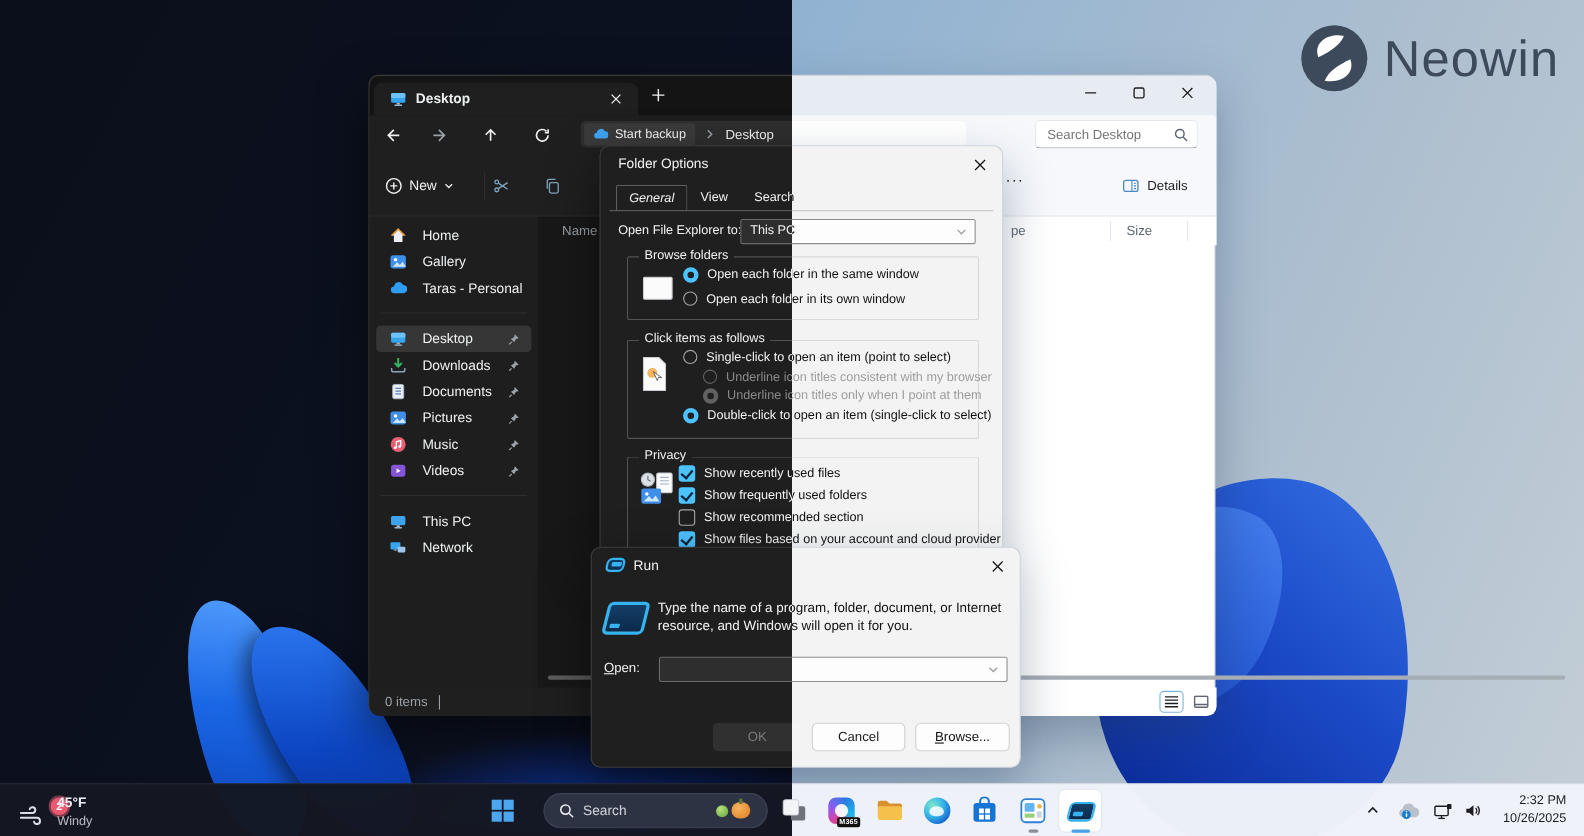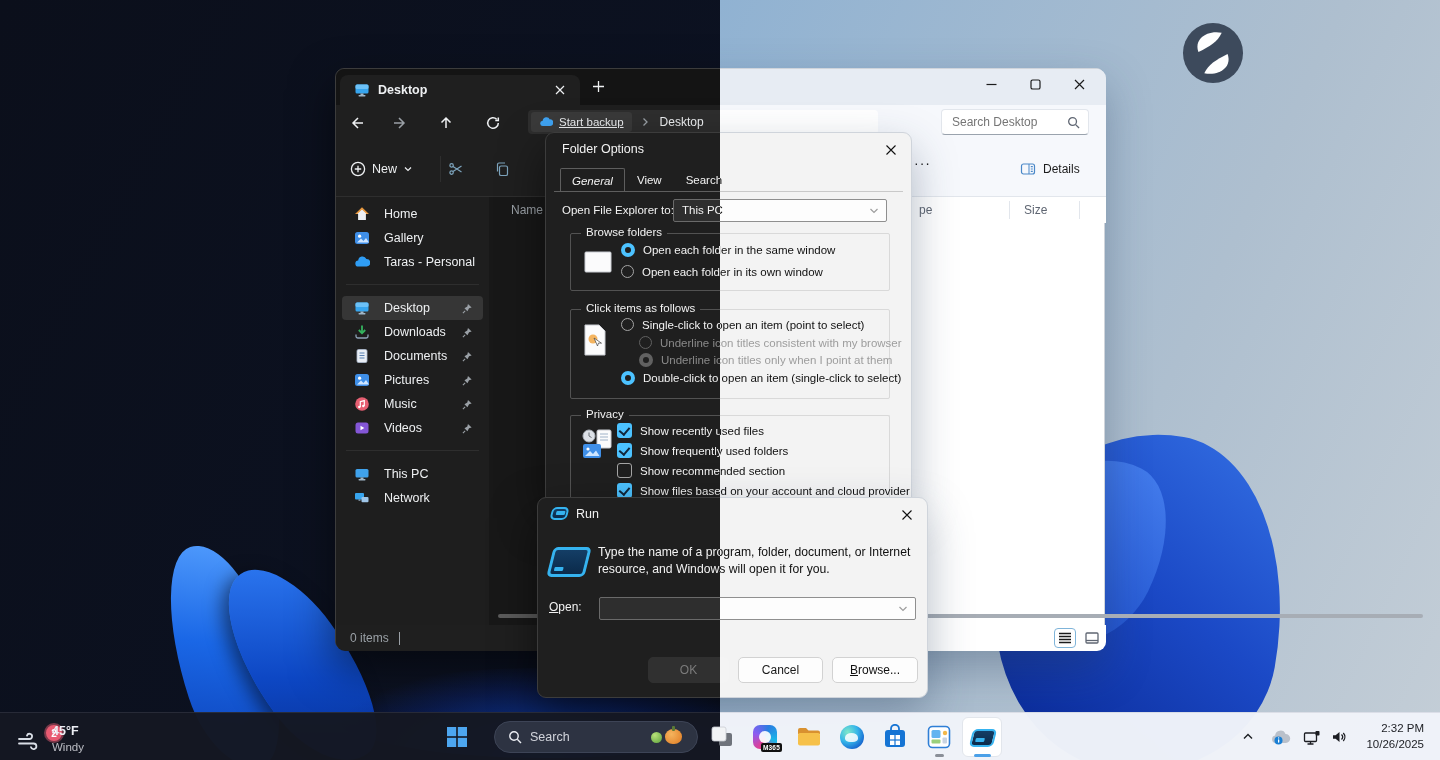--- a/index.html
+++ b/index.html
@@ -45,21 +45,21 @@
   .explorer{position:absolute;left:335px;top:68px;width:770px;height:582px;border-radius:9px;
     background:var(--xp-body);border:1px solid var(--win-b);box-shadow:var(--shadow);box-sizing:border-box;}
   .xp-tabs{position:absolute;left:0;top:0;width:770px;height:36px;background:var(--xp-strip);border-radius:9px 9px 0 0;}
   .xp-tab{position:absolute;left:4px;top:6px;width:240px;height:30px;background:var(--xp-surface);
     border-radius:8px 8px 0 0;display:flex;align-items:center;}
   .xp-tab-label{font-size:12.5px;font-weight:700;color:var(--xp-text);margin-left:8px;}
   .xp-nav{position:absolute;left:0;top:36px;width:770px;height:36px;background:var(--xp-surface);}
   .navic{position:absolute;top:10px;color:var(--xp-text);}
   .addr{position:absolute;left:192px;top:5px;width:350px;height:24px;border-radius:4px;background:var(--xp-pill);display:flex;align-items:center;}
   .chip{display:flex;align-items:center;gap:6px;background:var(--xp-chip);border-radius:3px;height:20px;padding:0 8px;margin-left:3px;}
-  .chip-t{font-size:11.5px;color:var(--xp-text);text-decoration:underline;}
+  .chip-t{font-size:11.5px;color:var(--xp-text);}
   .crumb{font-size:12px;color:var(--xp-text);margin-left:10px;}
   .xsearch{position:absolute;left:605px;top:4px;width:148px;height:26px;border-radius:4px;background:var(--xp-field);
     border:1px solid var(--xp-border);border-bottom-color:#9aa3ad;box-sizing:border-box;}
   .xsearch input{position:absolute;inset:0;border:0;background:transparent;outline:none;
     font-size:12px;color:var(--xp-dim);padding:0 26px 0 10px;font-family:inherit;width:100%;box-sizing:border-box;}
   .xp-toolbar{position:absolute;left:0;top:72px;width:770px;height:56px;background:var(--xp-surface);
     border-bottom:1px solid var(--xp-border);box-sizing:border-box;}
   .tbtn{position:absolute;display:flex;align-items:center;gap:6px;color:var(--xp-text);font-size:12.5px;}
   .xp-cols{position:absolute;left:153px;top:128px;width:617px;height:26px;background:var(--xp-body);
     font-size:12px;color:var(--xp-dim);}
@@ -710,20 +710,21 @@
   <div class="wall">
 
     <div class="petal only-light" style="left:996px;top:432px;width:288px;height:340px;transform:rotate(10deg);border-radius:55% 45% 50% 50%/50% 62% 38% 50%;background:linear-gradient(210deg,#3470e4 0%,#1b49c6 45%,#0d2f9e 85%);"></div>
     <div class="petal only-light" style="left:1010px;top:452px;width:150px;height:195px;transform:rotate(26deg);border-radius:60% 40% 52% 48%/55% 55% 45% 45%;background:linear-gradient(200deg,#4a84f2 0%,#2356d2 70%);opacity:.85;"></div>
     <div class="brand only-light">
       <svg width="62" height="62" viewBox="0 0 64 64">
         <circle cx="32" cy="32" r="31" fill="#3d4a5c"></circle>
         <path d="M17 31 C12 18 25 8 41 11 C37 20 29 25 17 31 Z" fill="#fff"></path>
         <path d="M47 33 C52 46 39 56 23 53 C27 44 35 39 47 33 Z" fill="#fff"></path>
       </svg>
+      <span class="brand-text">Neowin</span>
     </div>
   </div>
 
   <div class="explorer">
     <div class="xp-tabs">
       <div class="xp-tab">
         <span class="abs" style="left:14px;top:7px;">
           <svg width="16" height="16" viewBox="0 0 16 16">
                 <rect x="1.5" y="2.5" width="13" height="9" rx="1.5" fill="#37a5ee"></rect>
                 <rect x="1.5" y="2.5" width="13" height="4.5" rx="1.5" fill="#6cc1f7"></rect>

